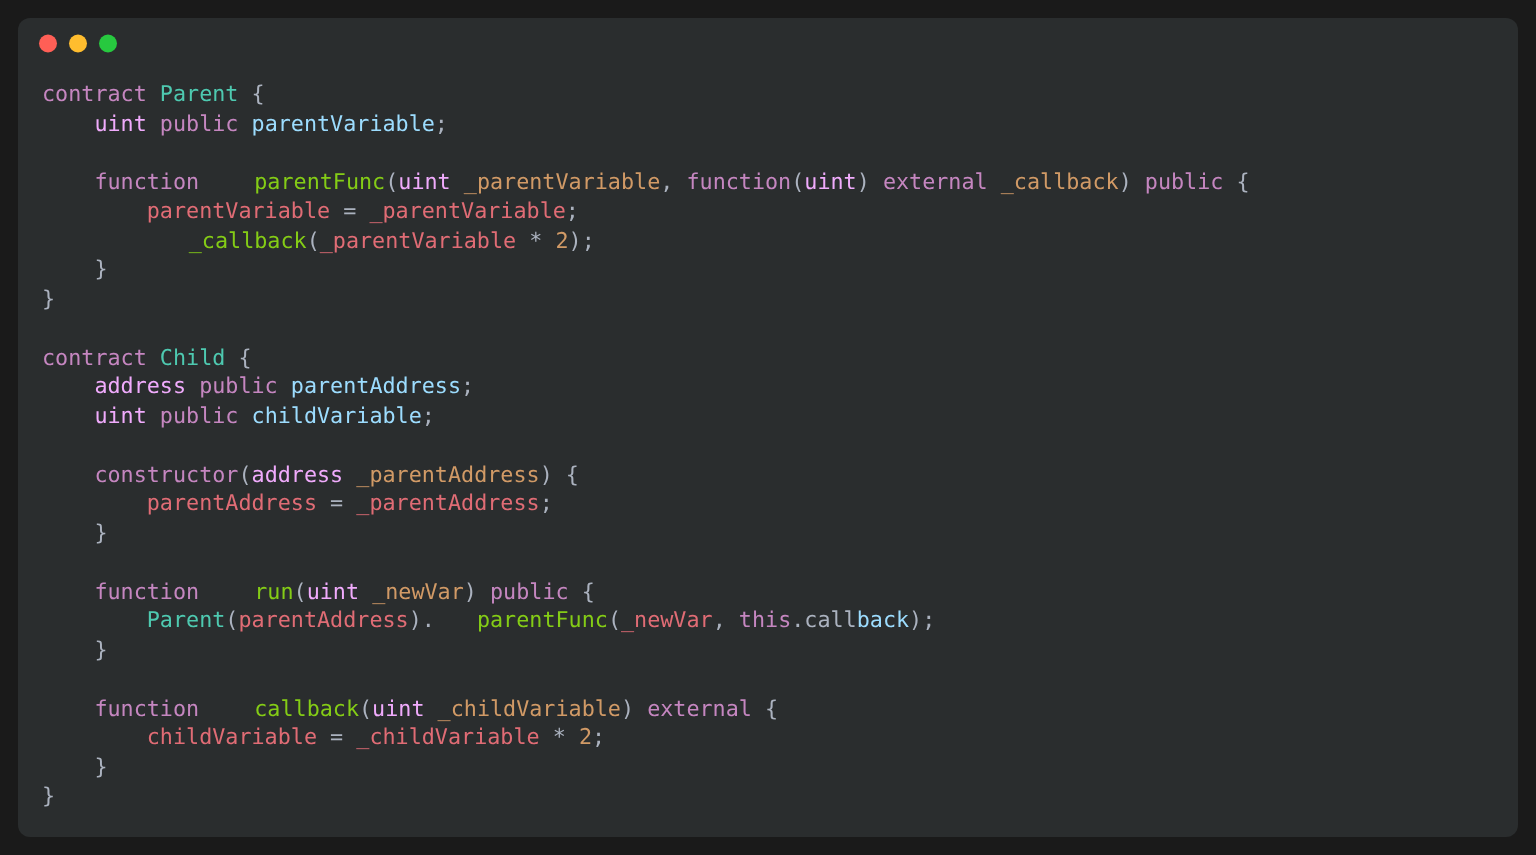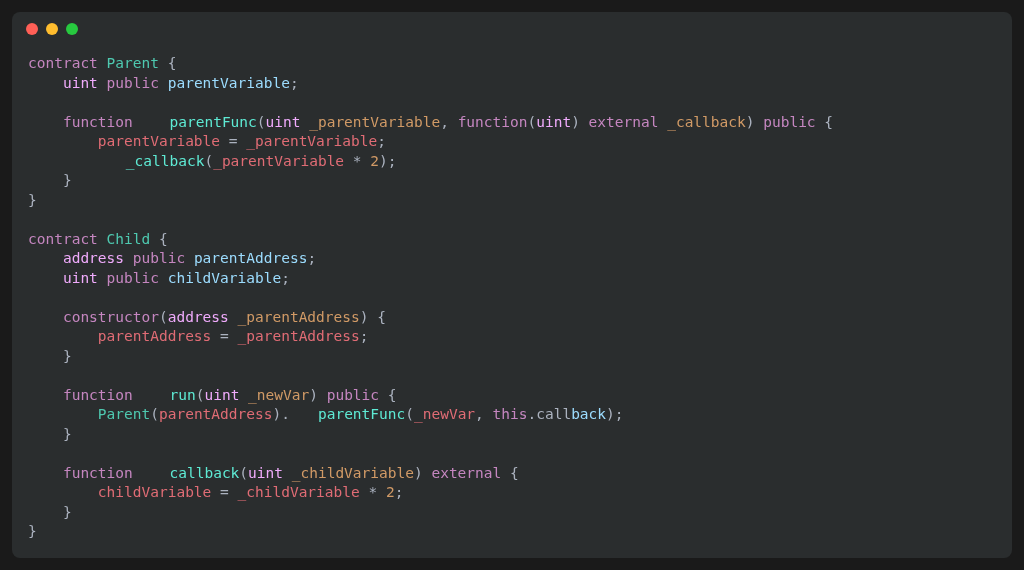--- a/index.html
+++ b/index.html
@@ -41,21 +41,21 @@
       font-size: 14.5px;
       line-height: 19.5px;
       color: #d4d4d4;
       white-space: pre;
       overflow: hidden;
       font-family: ui-monospace, 'SF Mono', Menlo, Consolas, monospace;
     }
     .kw { color: #c586c0; }
     .type { color: #f0abfc; }
     .class { color: #4ec9b0; text-align: center; }
-    .fn { color: #5eead4; padding-left: 28px; }
+    .fn { color: #84cc16; padding-left: 28px; }
     .param { color: #d19a66; }
     .var { color: #e06c75; }
     .prop { color: #9cdcfe; }
     .punc { color: #abb2bf; }
     .num { color: #d19a66; }
   </style>
 </head>
 <body>
 
 <div class="window">

